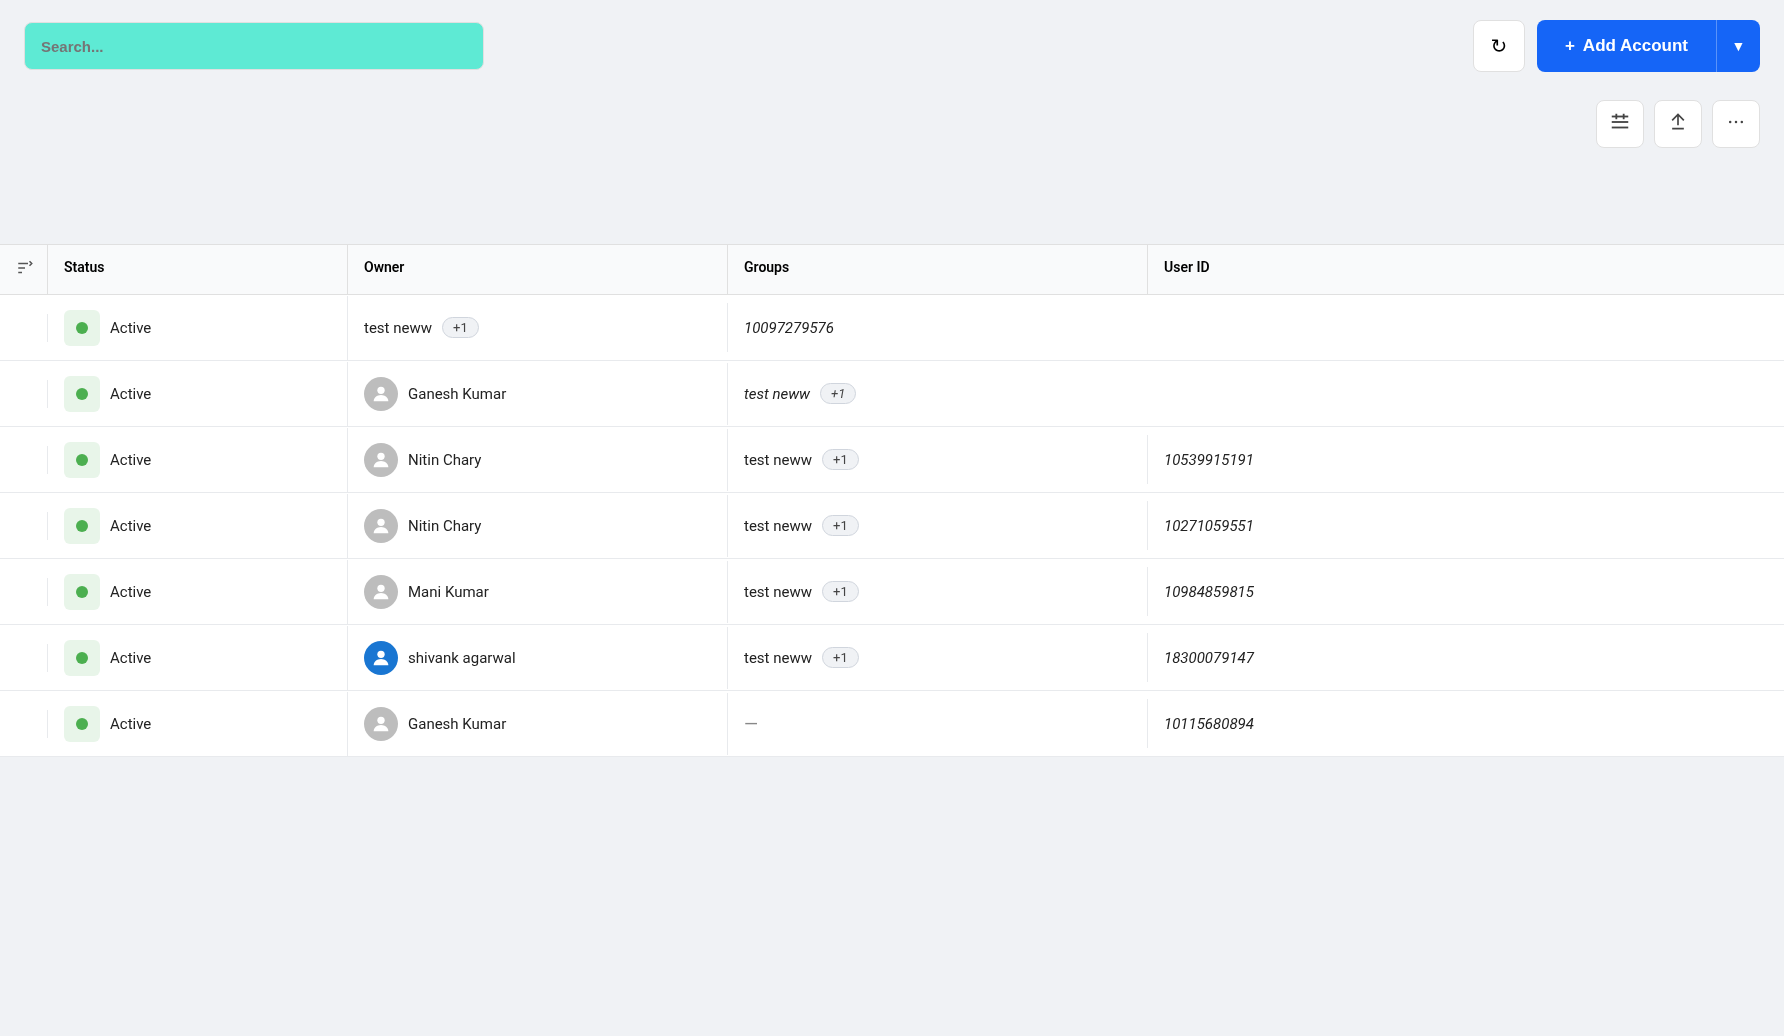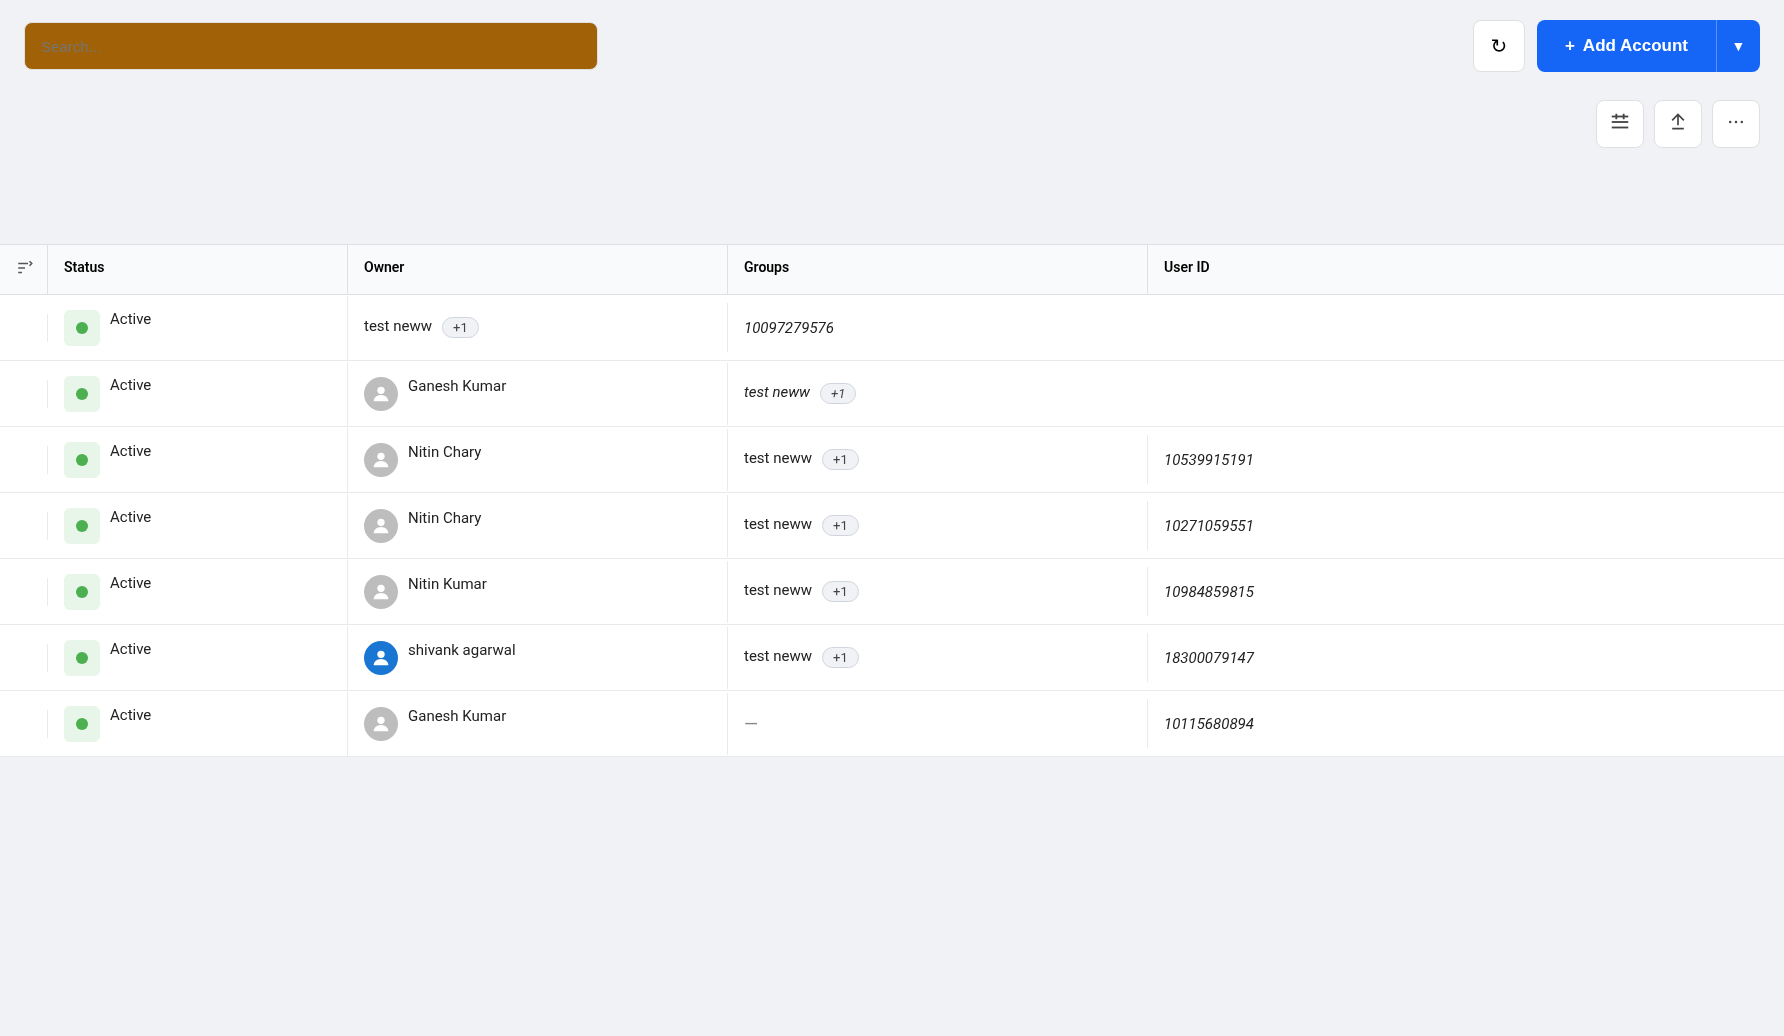--- a/index.html
+++ b/index.html
@@ -13,28 +13,29 @@
 
     .top-bar {
       display: flex;
       align-items: center;
       justify-content: space-between;
       padding: 20px 24px;
       background: #f0f2f5;
     }
 
     .search-input {
-      width: 574px;
+      width: 460px;
       height: 48px;
-      background: #a16207;
+      background: #5eead4;
       border: 1px solid #e0e0e0;
       border-radius: 8px;
       padding: 0 16px;
       font-size: 15px;
       outline: none;
+      font-weight: bold;
     }
 
     .top-bar-right {
       display: flex;
       align-items: center;
       gap: 12px;
     }
 
     .refresh-btn {
       width: 52px;
@@ -142,20 +143,21 @@
       min-height: 66px;
       align-items: center;
     }
 
     .td {
       padding: 14px 16px;
       font-size: 15px;
       color: #222;
       border-right: 1px solid #e8eaed;
       display: flex;
+      align-items: center;
       gap: 10px;
     }
 
     .td:last-child {
       border-right: none;
       font-style: italic;
     }
 
     .status-indicator {
       width: 36px;
@@ -370,21 +372,21 @@
       </div>
       <span>Active</span>
     </div>
     <div class="td">
       <div class="avatar">
         <svg width="22" height="22" viewBox="0 0 24 24" fill="white">
             <circle cx="12" cy="8" r="4"></circle>
             <path d="M4 20c0-4 3.6-7 8-7s8 3 8 7"></path>
           </svg>
       </div>
-      <span>Nitin Kumar</span>
+      <span>Mani Kumar</span>
     </div>
     <div class="td">
       <span>test neww</span>
       <span class="badge">+1</span>
     </div>
     <div class="td">10984859815</div>
   </div>
 
   <div class="table-row">
     <div class="td"></div>

